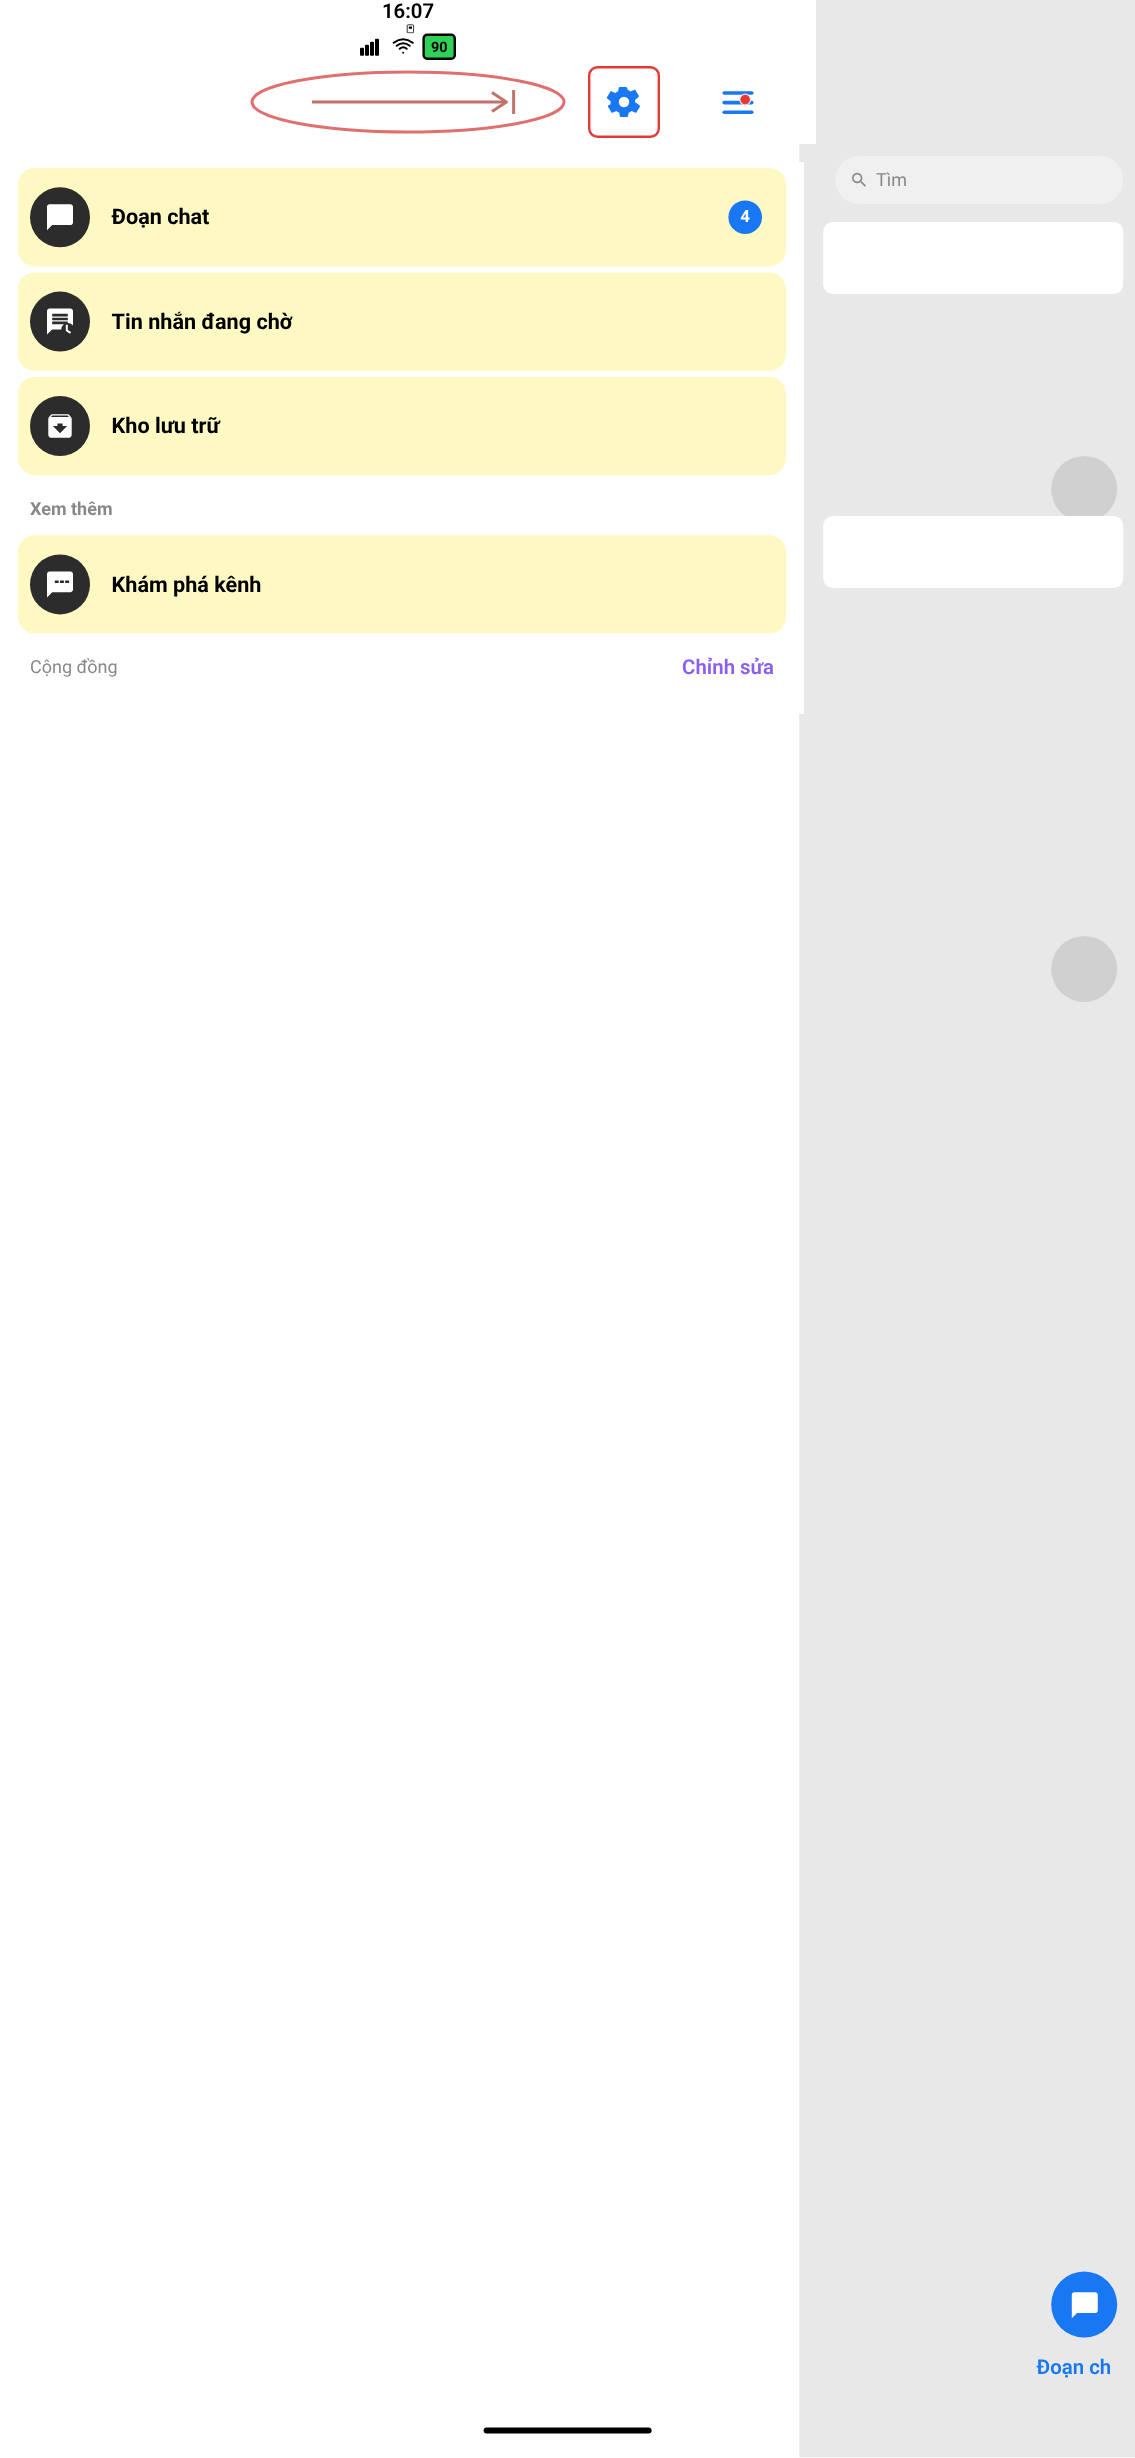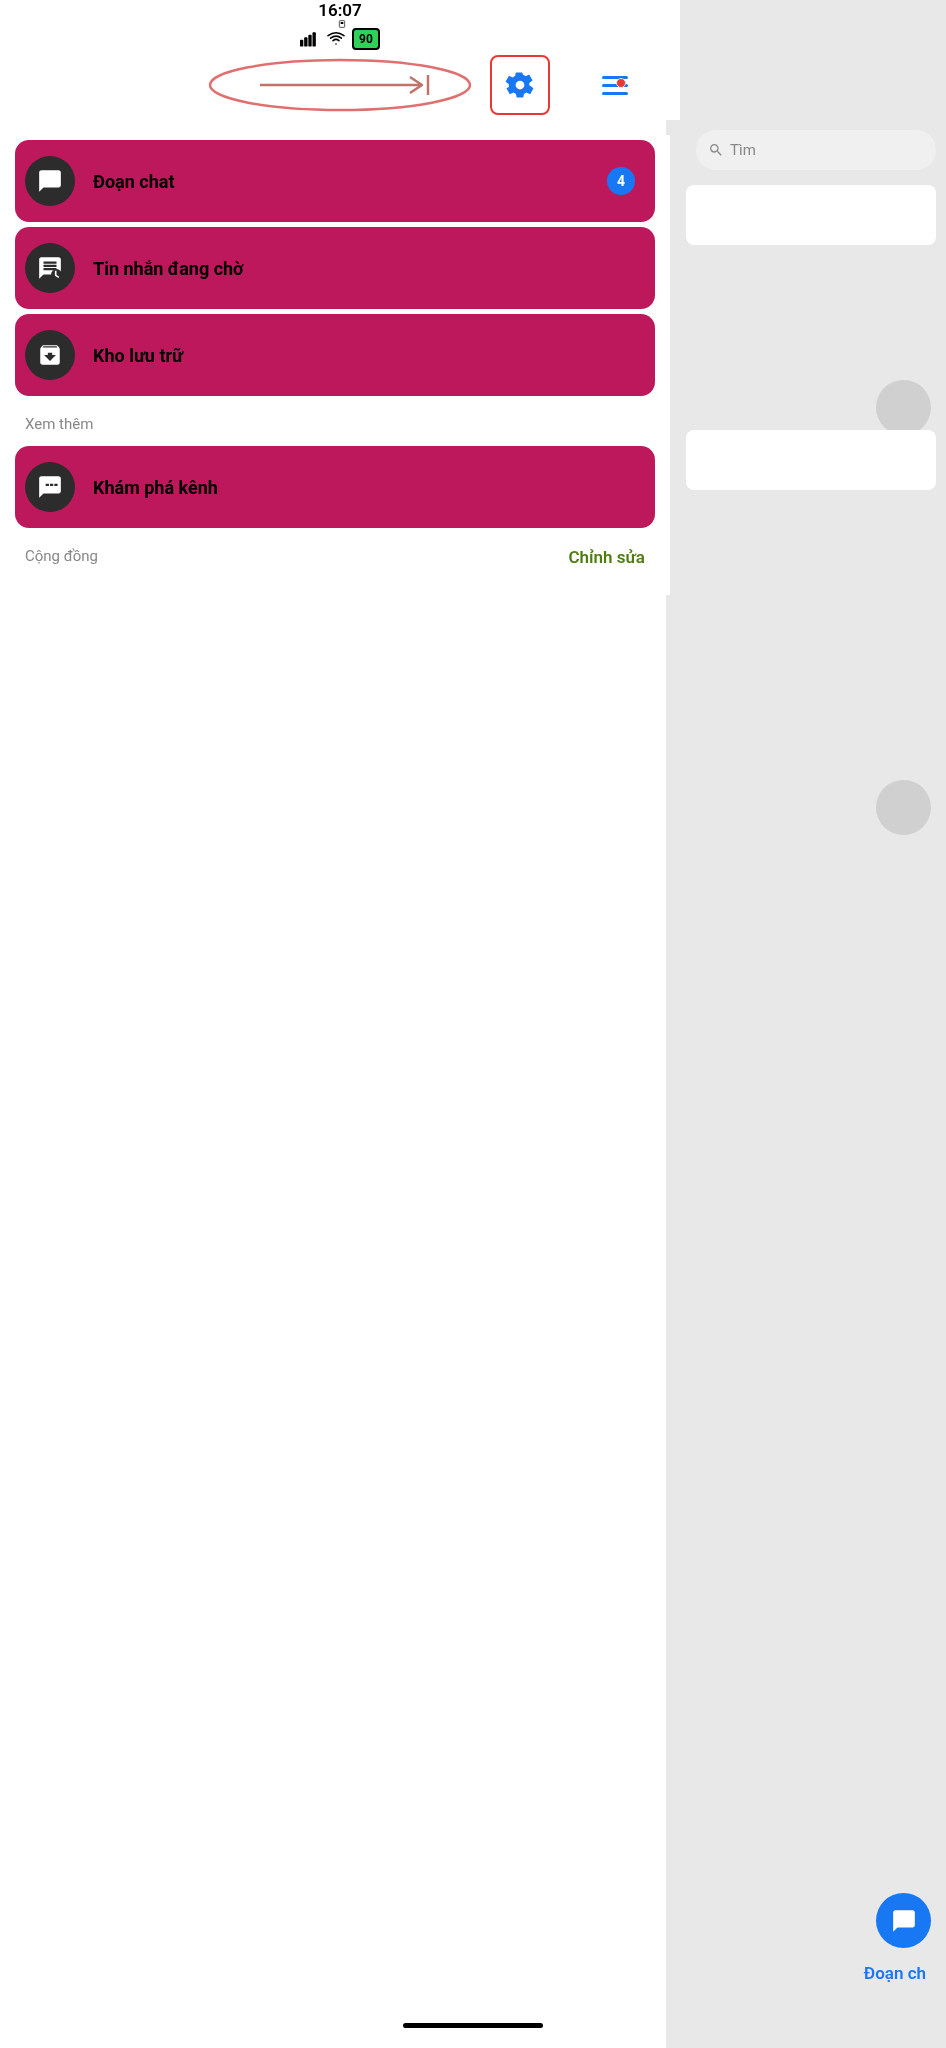--- a/index.html
+++ b/index.html
@@ -163,21 +163,21 @@
       z-index: 5;
       padding: 0 15px 20px 15px;
     }
 
     
     .menu-item {
       display: flex;
       align-items: center;
       padding: 16px 10px;
       margin: 5px 0;
-      background: #be185d;
+      background: #fef9c3;
       border-radius: 14px;
       cursor: pointer;
       position: relative;
     }
 
     .menu-item-icon {
       width: 50px;
       height: 50px;
       background: #2c2c2c;
       border-radius: 50%;
@@ -211,21 +211,21 @@
       height: 28px;
       border-radius: 50%;
       display: flex;
       align-items: center;
       justify-content: center;
     }
 
     
     .section-label {
       font-size: 15px;
-      font-weight: 400;
+      font-weight: 700;
       color: #888888;
       padding: 14px 10px 8px 10px;
     }
 
     
     .community-header {
       display: flex;
       align-items: flex-start;
       justify-content: space-between;
       padding: 14px 10px 8px 10px;
@@ -233,21 +233,21 @@
 
     .community-label {
       font-size: 15px;
       font-weight: 400;
       color: #888888;
     }
 
     .chinh-sua-btn {
       font-size: 17px;
       font-weight: 600;
-      color: #4d7c0f;
+      color: #8b5cf6;
       cursor: pointer;
     }
 
     
     .home-indicator {
       position: absolute;
       bottom: 20px;
       left: 50%;
       transform: translateX(-50%);
       width: 140px;

